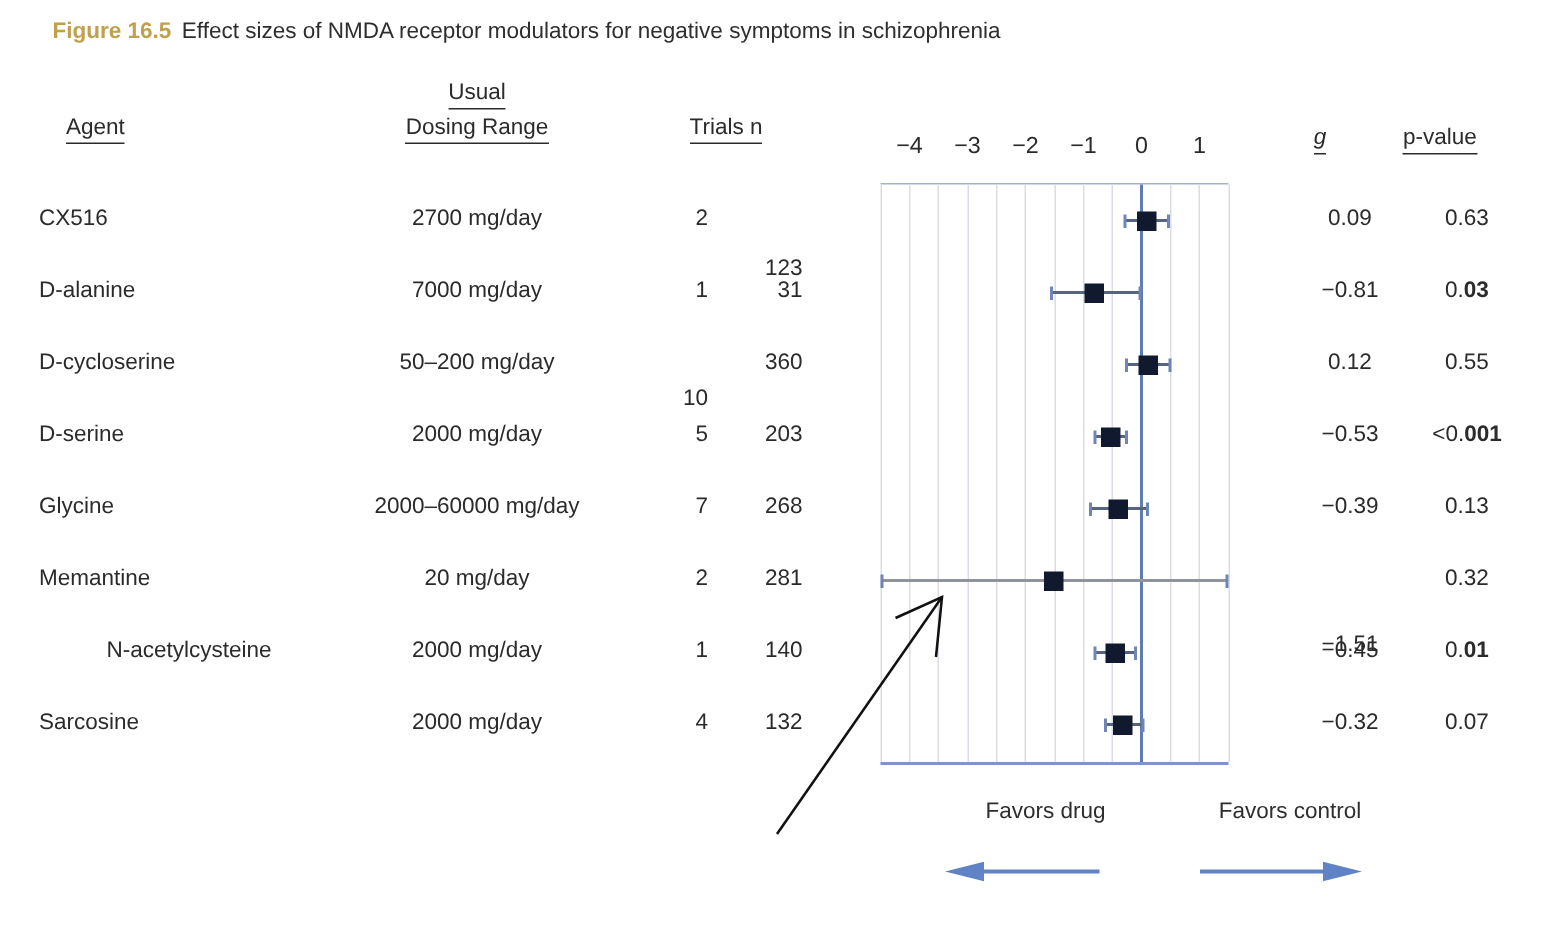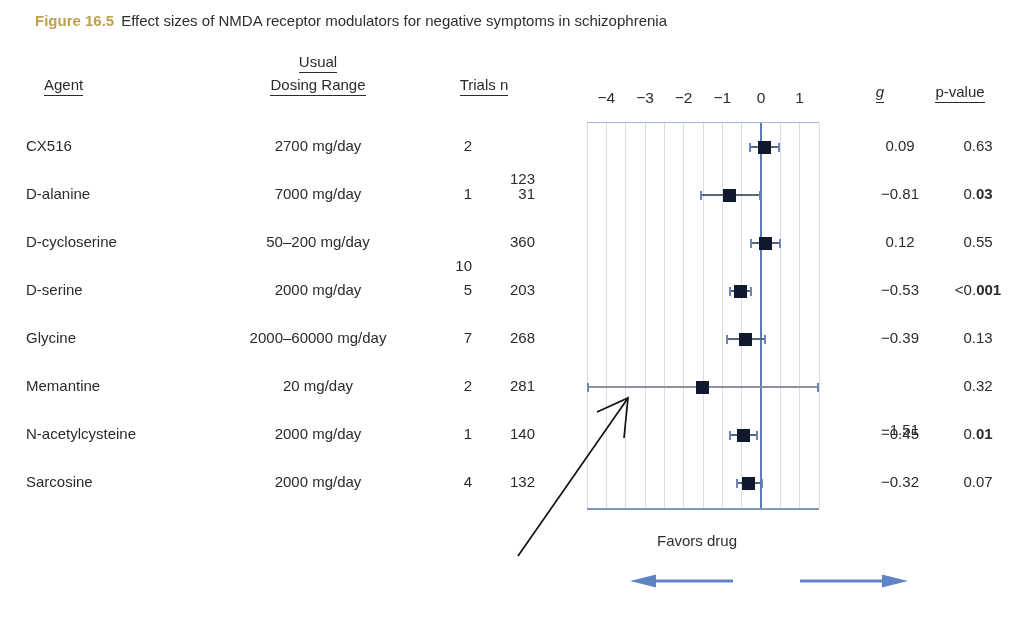--- a/index.html
+++ b/index.html
@@ -151,35 +151,36 @@
       <div class="cell c-trials" style="top: 328px;">7</div>
       <div class="cell c-n" style="top: 328px;">268</div>
       <div class="cell c-g" style="top: 328px;">−0.39</div>
       <div class="cell c-p" style="top: 328px;"><span>0.13</span><span class="pb"></span></div>
       <div class="cell c-agent" style="top: 376px;">Memantine</div>
       <div class="cell c-dose" style="top: 376px;">20 mg/day</div>
       <div class="cell c-trials" style="top: 376px;">2</div>
       <div class="cell c-n" style="top: 376px;">281</div>
       <div class="cell c-g" style="top: 376px; margin-top: 44px;">−1.51</div>
       <div class="cell c-p" style="top: 376px;"><span>0.32</span><span class="pb"></span></div>
-      <div class="cell c-agent" style="top: 424px;">N-acetylcysteine</div>
+      <div class="cell c-agent" style="top: 424px; text-align: right;">N-acetylcysteine</div>
       <div class="cell c-dose" style="top: 424px;">2000 mg/day</div>
       <div class="cell c-trials" style="top: 424px;">1</div>
       <div class="cell c-n" style="top: 424px;">140</div>
       <div class="cell c-g" style="top: 424px;">−0.45</div>
       <div class="cell c-p" style="top: 424px;"><span>0.</span><span class="pb">01</span></div>
       <div class="cell c-agent" style="top: 472px;">Sarcosine</div>
       <div class="cell c-dose" style="top: 472px;">2000 mg/day</div>
       <div class="cell c-trials" style="top: 472px;">4</div>
       <div class="cell c-n" style="top: 472px;">132</div>
       <div class="cell c-g" style="top: 472px;">−0.32</div>
       <div class="cell c-p" style="top: 472px;"><span>0.07</span><span class="pb"></span></div>
     </div>
 
   <div class="favors" style="left:627px;width:140px">Favors drug</div>
+  <div class="favors" style="left:780px;width:160px">Favors control</div>
 
   <svg class="arrows-svg" width="300" height="22" viewBox="0 0 300 22">
     <g>
       <line x1="34" y1="11" x2="113" y2="11" stroke="#5f83c5" stroke-width="2.8"></line>
       <polygon points="10,11 36,4.5 36,17.5" fill="#5f83c5"></polygon>
     </g>
     <g>
       <line x1="180" y1="11" x2="264" y2="11" stroke="#5f83c5" stroke-width="2.8"></line>
       <polygon points="288,11 262,4.5 262,17.5" fill="#5f83c5"></polygon>
     </g>

